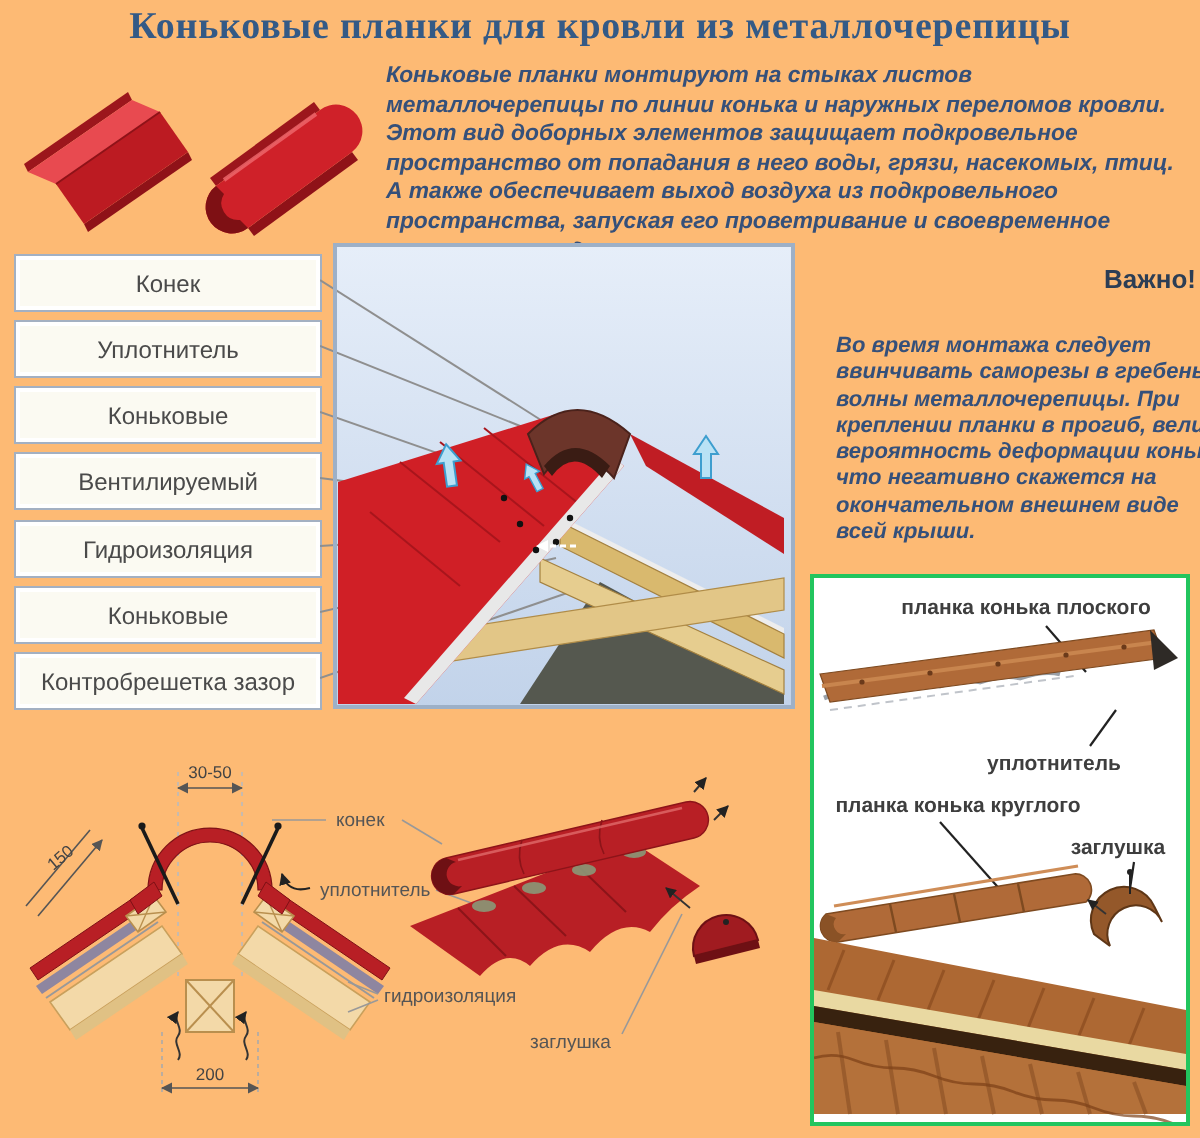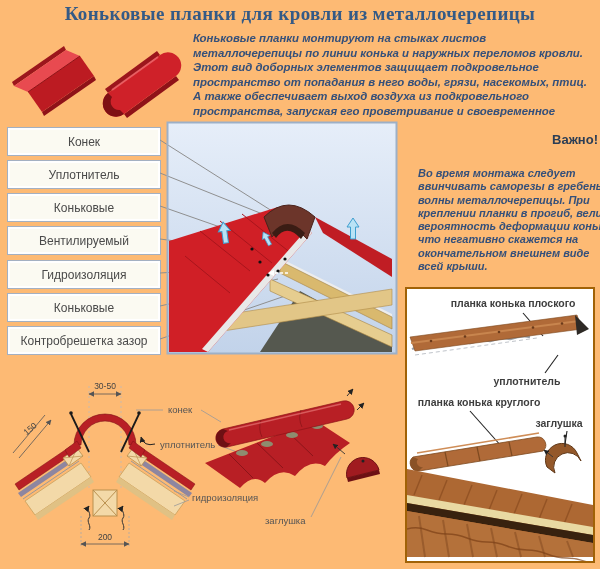--- a/index.html
+++ b/index.html
@@ -14,21 +14,21 @@
   .layer-box{position:absolute;left:7px;width:152px;height:27px;background:#fbfaf2;
          border:1px solid #a3b0c2;box-shadow:inset 0 0 0 2px #ffffff;
          display:flex;align-items:center;justify-content:center;
          font-size:12px;color:#4a4a4a;}
   .diagram{position:absolute;left:160px;top:121px;}
   .imp-head{position:absolute;left:402px;top:132px;width:196px;text-align:right;
          font-weight:bold;font-size:13px;color:#2c3e55;}
   .imp-body{position:absolute;left:402px;top:151px;width:197px;margin:16px;
          font-style:italic;font-weight:600;font-size:11px;line-height:13.3px;color:#35507a;}
   .panel{position:absolute;left:405px;top:287px;width:190px;height:276px;
-         border:2px solid #a16207;background:#fff;box-sizing:border-box;}
+         border:2px solid #22c55e;background:#fff;box-sizing:border-box;}
   .cross{position:absolute;left:5px;top:358px;}
   svg text{font-family:"Liberation Sans",sans-serif;}
   .dimtxt{font-size:8.5px;fill:#444;}
   .drawlbl{font-size:9.5px;fill:#555;}
   .panellbl{font-size:10.5px;font-weight:bold;fill:#3e3e3e;}
 </style>
 </head>
 <body>
 
 <div class="stage">

